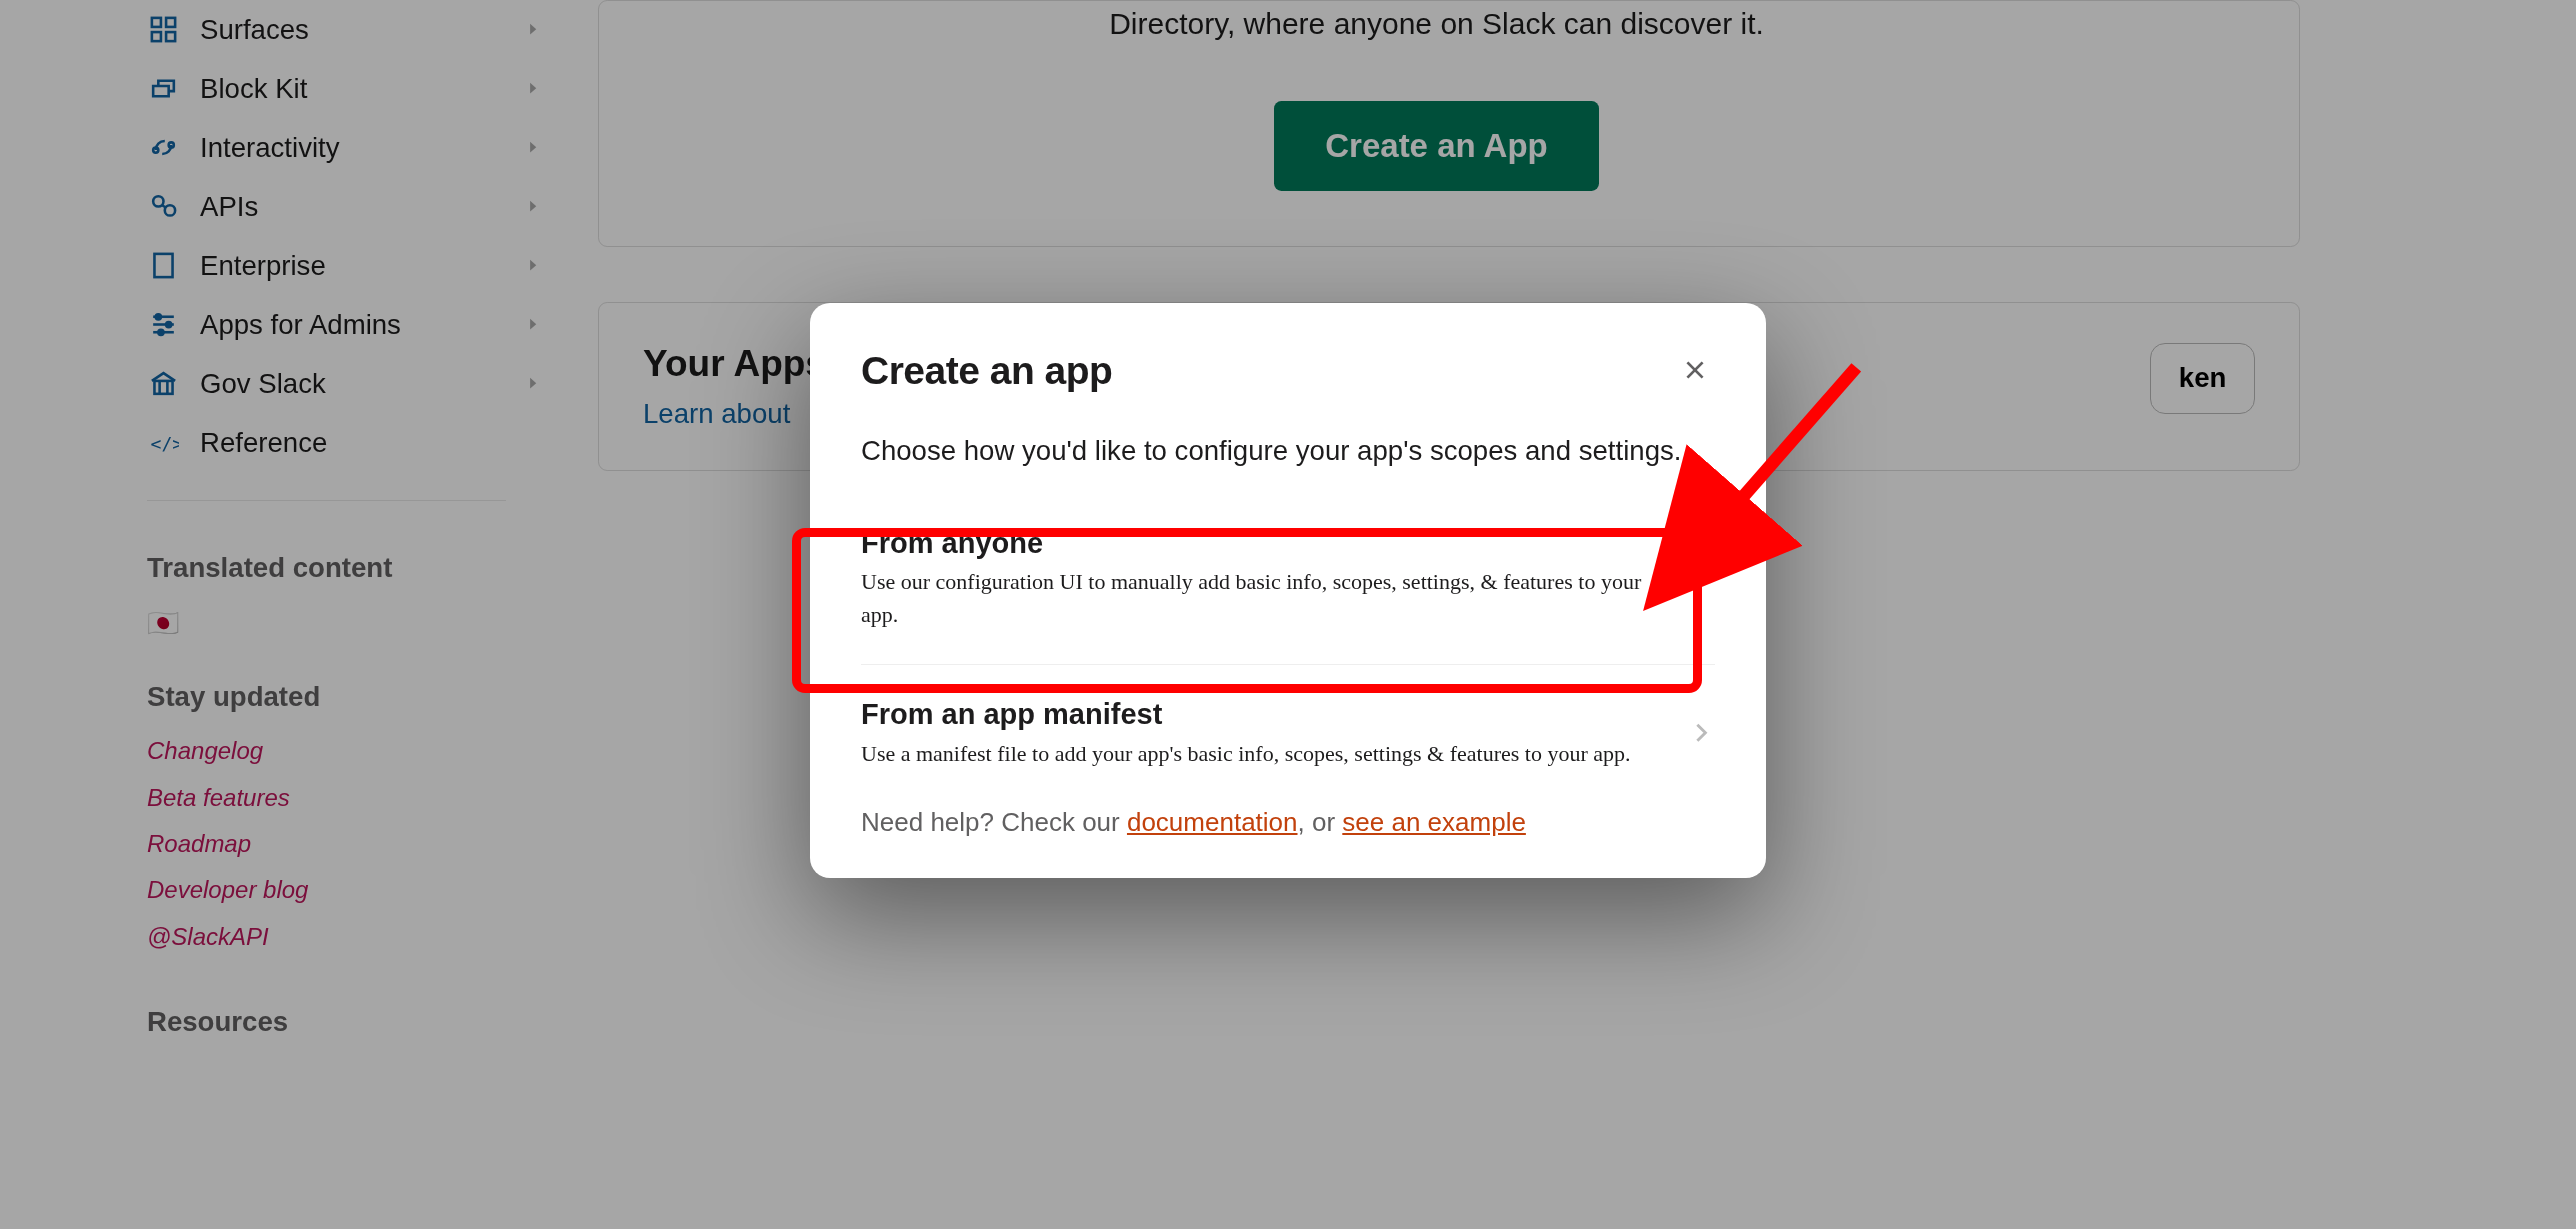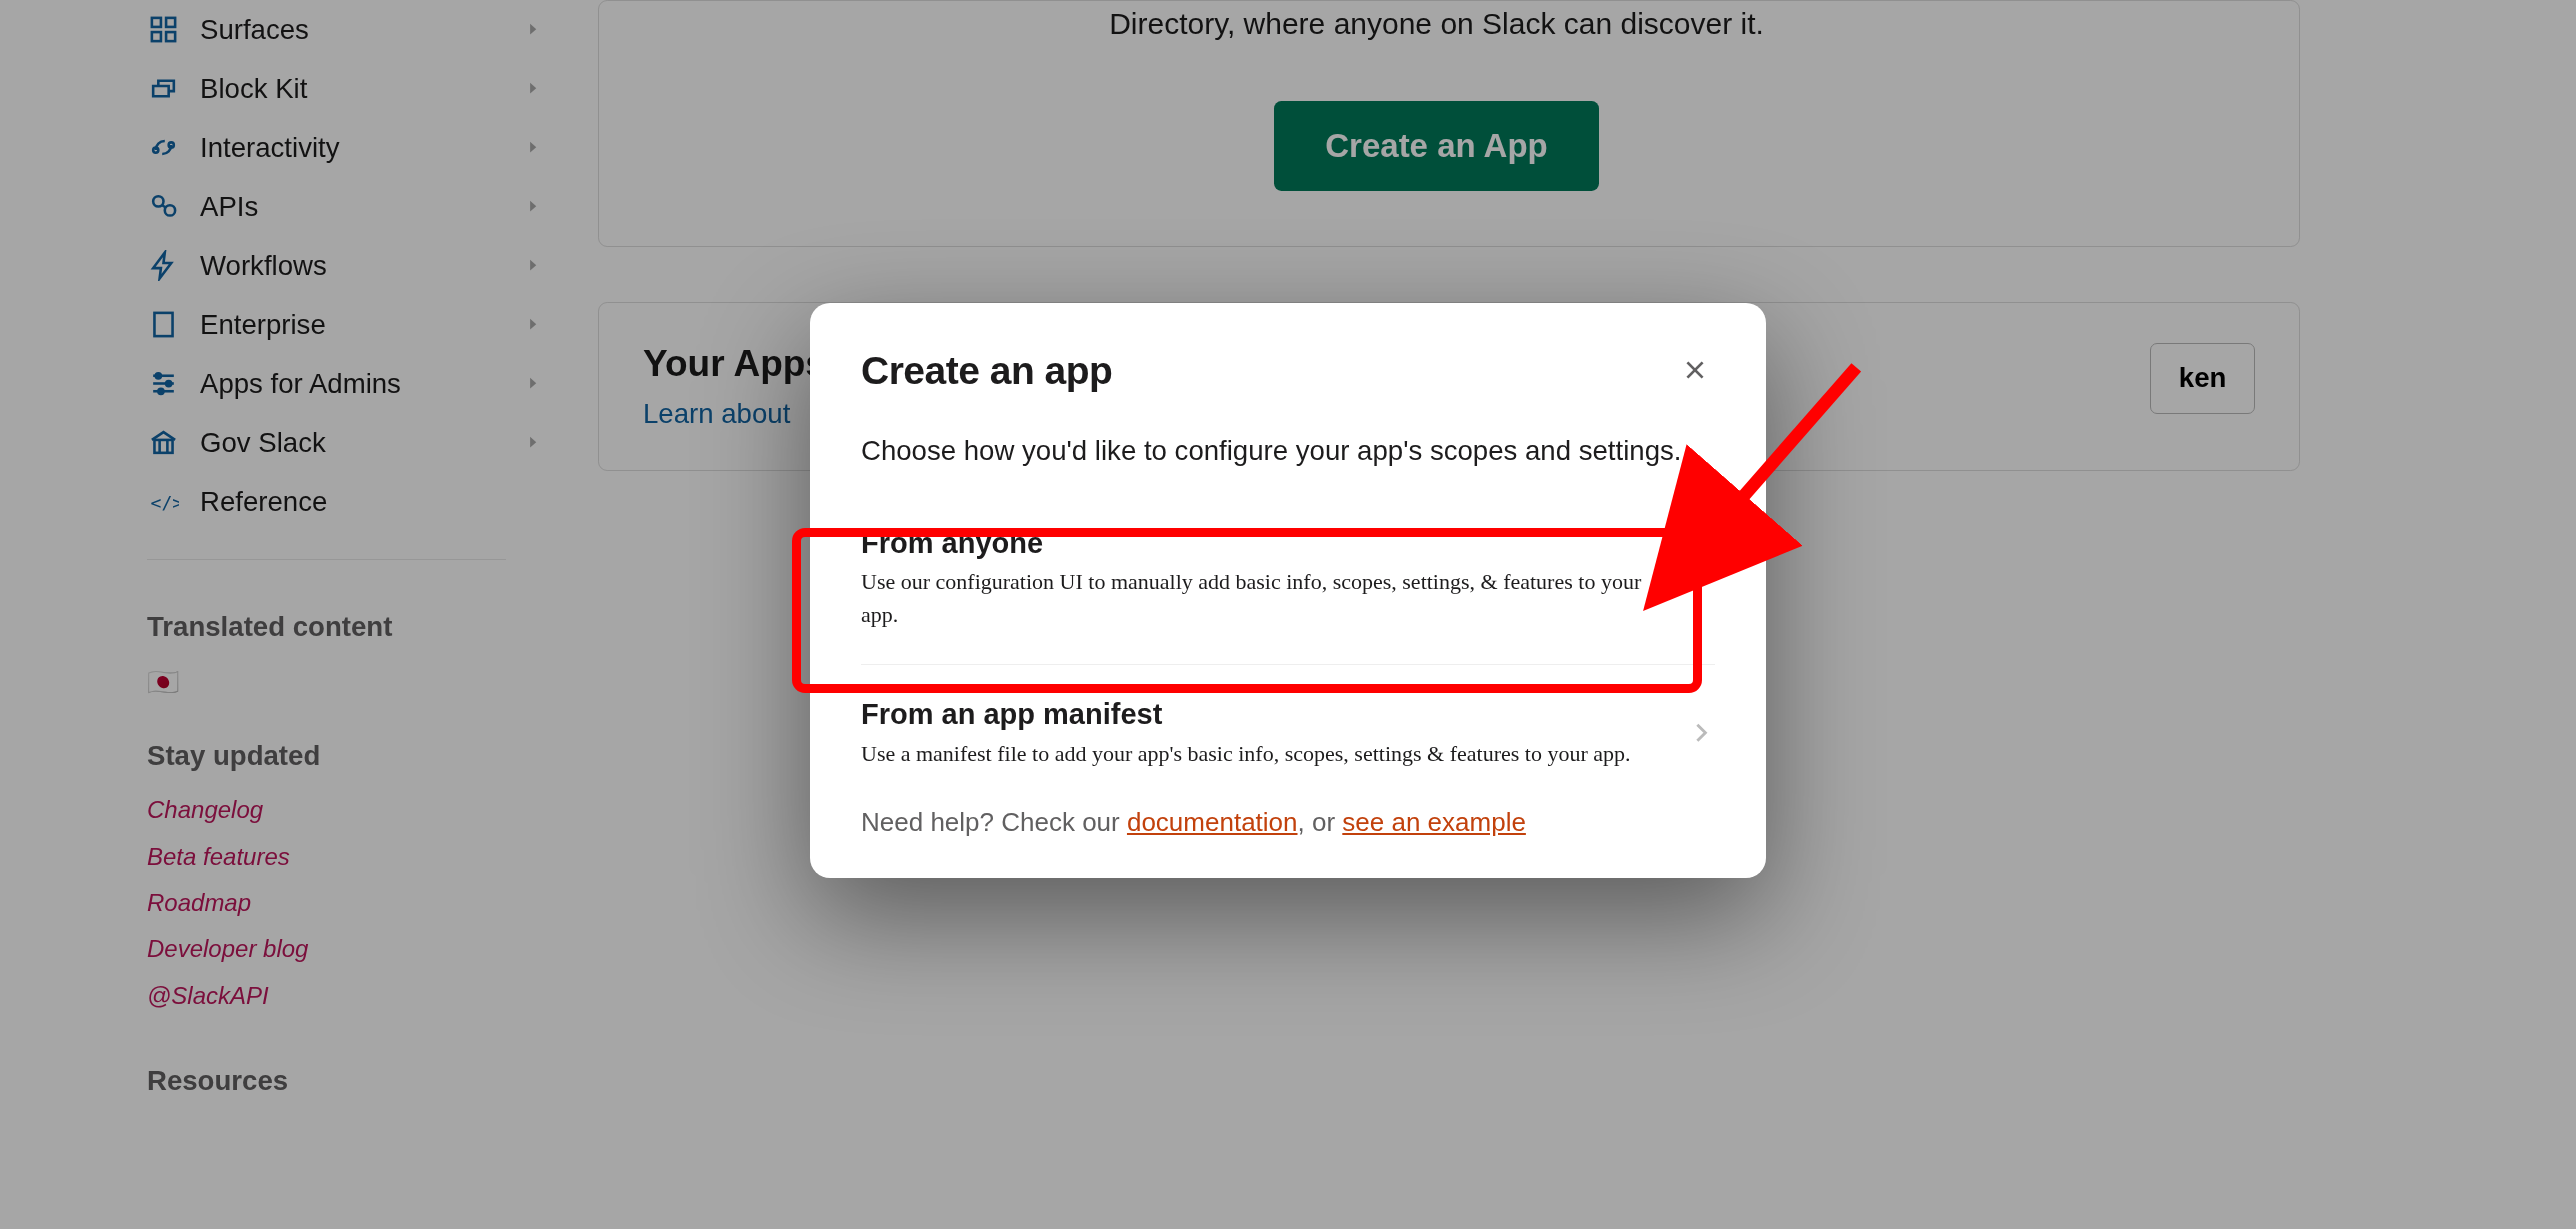--- a/index.html
+++ b/index.html
@@ -81,21 +81,21 @@
       border-radius: 7.4px;
       font-size: 33px;
       font-weight: 800;
       padding: 26px 51px;
       cursor: pointer;
     }
     .panel2 { padding: 40px 44px; display:flex; justify-content:space-between; align-items:flex-start; gap:37px;}
     .your-apps-title { font-size: 37px; font-weight: 800; }
     .learn-link { color: #1264a3; font-size: 27.6px; padding-top: 13px; cursor:pointer;}
     .token-btn {
-      border: 1.8px solid #bbb; border-radius: 7px; background: #fff; padding: 18.4px 27.6px; font-size: 27.6px; font-weight:700; cursor:pointer; white-space:nowrap;
+      border: 1.8px solid #bbb; border-radius: 15px; background: #fff; padding: 18.4px 27.6px; font-size: 27.6px; font-weight:700; cursor:pointer; white-space:nowrap;
     }
     .overlay {
       position: absolute; inset: 0; background: rgba(0,0,0,0.35);
     }
     .modal {
       position: absolute;
       left: 50%;
       top: 303px;
       transform: translateX(-50%);
       width: 956px;
@@ -202,33 +202,20 @@
                   <path d="M11 11l3 2"></path>
                 </svg>
               </span>
           <span>APIs</span>
         </span>
         <span class="nav-chevron"><svg viewBox="0 0 24 24" fill="currentColor">
                 <path d="M8 5l8 7-8 7z"></path>
               </svg></span>
       </li>
 
-      <li class="nav-item">
-        <span class="nav-left">
-          <span class="nav-icon">
-                <svg viewBox="0 0 24 24">
-                  <path d="M13 2L4 14h6l-1 8 9-12h-6l1-8z"></path>
-                </svg>
-              </span>
-          <span>Workflows</span>
-        </span>
-        <span class="nav-chevron"><svg viewBox="0 0 24 24" fill="currentColor">
-                <path d="M8 5l8 7-8 7z"></path>
-              </svg></span>
-      </li>
 
       <li class="nav-item">
         <span class="nav-left">
           <span class="nav-icon">
                 <svg viewBox="0 0 24 24">
                   <rect x="5" y="3" width="14" height="18"></rect>
                   <line x1="9" y1="7" x2="9" y2="7"></line>
                   <line x1="15" y1="7" x2="15" y2="7"></line>
                   <line x1="9" y1="11" x2="9" y2="11"></line>
                   <line x1="15" y1="11" x2="15" y2="11"></line>

